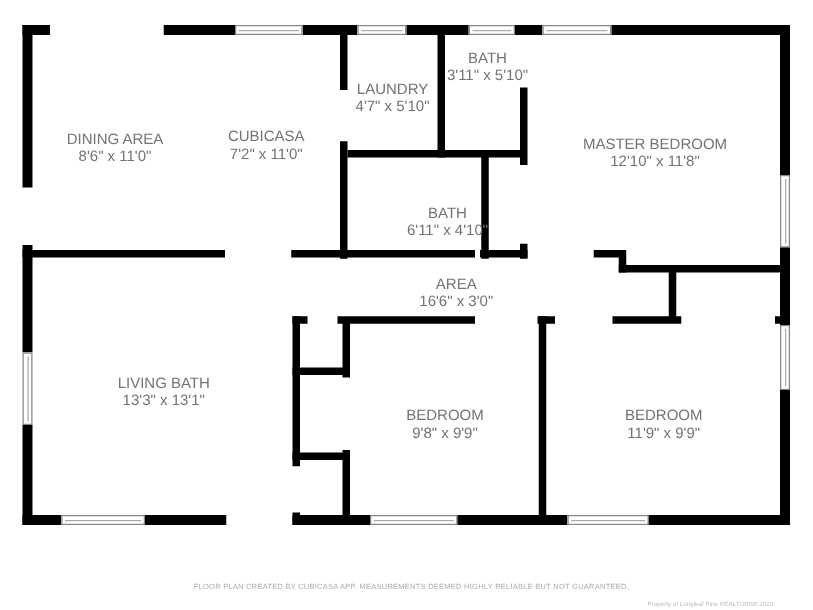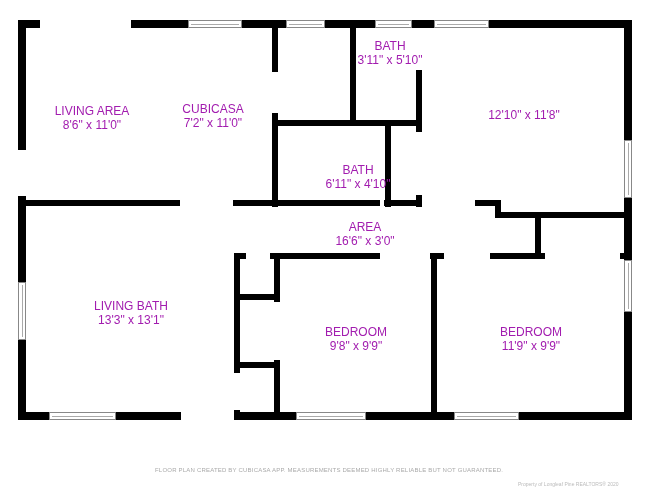--- a/index.html
+++ b/index.html
@@ -2,21 +2,21 @@
 <html><head>
 <meta charset="utf-8">
 <style>
   html, body { margin: 0; padding: 0; background: #ffffff; }
   body { width: 650px; height: 488px; position: relative; overflow: hidden; font-family: "Liberation Sans", sans-serif; }
   .plan { position: absolute; left: 0; top: 0; width: 650px; height: 488px; }
   .wall { position: absolute; background: #000; }
   .win { position: absolute; background: #fff; border: 1px solid #888; box-sizing: border-box; }
   .win.h::after { content: ""; position: absolute; left: 2px; right: 2px; top: 50%; height: 1px; background: #aaa; }
   .win.v::after { content: ""; position: absolute; top: 2px; bottom: 2px; left: 50%; width: 1px; background: #aaa; }
-  .label { position: absolute; text-align: center; font-size: 12px; line-height: 14px; color: #a21caf; transform: translateX(-50%); white-space: nowrap; }
+  .label { position: absolute; text-align: center; font-size: 12px; line-height: 14px; color: #737373; transform: translateX(-50%); white-space: nowrap; }
   .footer { position: absolute; font-size: 6px; color: #aaa; letter-spacing: 0.2px; white-space: nowrap; }
   .copyright { position: absolute; font-size: 5px; color: #bbb; white-space: nowrap; }
 </style>
 </head>
 <body>
 
 <div class="plan">
 
   <div class="wall" style="left:18px;top:20px;width:22px;height:8px;"></div>
   <div class="wall" style="left:131px;top:20px;width:57px;height:8px;"></div>
@@ -78,32 +78,37 @@
   <div class="wall" style="left:234px;top:253px;width:6px;height:120px;"></div>
   <div class="wall" style="left:234px;top:294px;width:44px;height:6px;"></div>
   <div class="wall" style="left:234px;top:362px;width:44px;height:6px;"></div>
   <div class="wall" style="left:274px;top:256px;width:6px;height:46px;"></div>
   <div class="wall" style="left:274px;top:360px;width:6px;height:58px;"></div>
   <div class="wall" style="left:234px;top:410px;width:6px;height:10px;"></div>
 
   <div class="wall" style="left:431px;top:253px;width:6px;height:165px;"></div>
 
   <div class="label" style="left:92px;top:104px;">
-    <div>LIVING AREA</div>
+    <div>DINING AREA</div>
     <div>8'6" x 11'0"</div>
   </div>
   <div class="label" style="left:213px;top:102px;">
     <div>CUBICASA</div>
     <div>7'2" x 11'0"</div>
   </div>
+  <div class="label" style="left:314px;top:64px;">
+    <div>LAUNDRY</div>
+    <div>4'7" x 5'10"</div>
+  </div>
   <div class="label" style="left:390px;top:39px;">
     <div>BATH</div>
     <div>3'11" x 5'10"</div>
   </div>
   <div class="label" style="left:524px;top:108px;">
+    <div>MASTER BEDROOM</div>
     <div>12'10" x 11'8"</div>
   </div>
   <div class="label" style="left:358px;top:163px;">
     <div>BATH</div>
     <div>6'11" x 4'10"</div>
   </div>
   <div class="label" style="left:365px;top:220px;">
     <div>AREA</div>
     <div>16'6" x 3'0"</div>
   </div>

